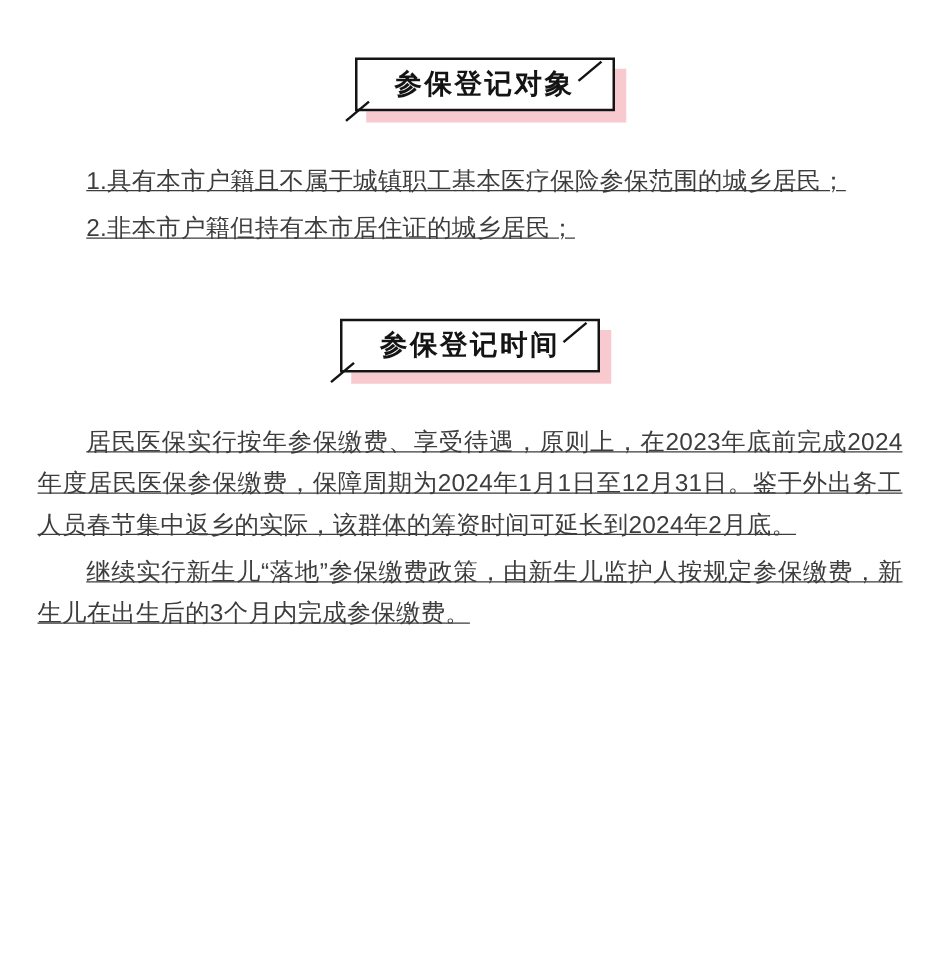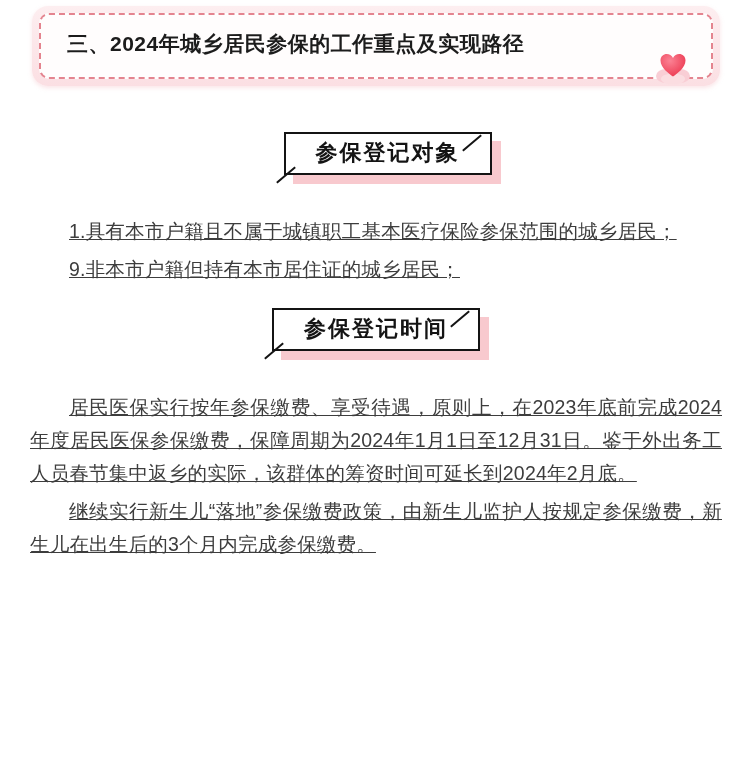--- a/index.html
+++ b/index.html
@@ -40,21 +40,21 @@
     position: absolute;
     right: 20px;
     bottom: -8px;
     width: 36px;
     height: 38px;
   }
 
   
   .sec-head-wrap { display: flex; justify-content: center; }
   .sec-head-wrap.first { margin-top: 46px; padding-left: 23px; }
-  .sec-head-wrap.second { margin-top: 22px; }
+  .sec-head-wrap.second { margin-top: 55px; }
   .sec-head {
     position: relative;
     background: #ffffff;
     border: 2px solid #141414;
     box-shadow: 9px 9px 0 0 #f8c9ce;
     padding: 5px 30px 6px 30px;
     font-size: 22px;
     line-height: 28px;
     font-weight: bold;
     color: #141414;
@@ -81,47 +81,30 @@
     text-decoration: underline;
   }
   .para.first-a { margin-top: 40px; }
   .para.first-b { margin-top: 40px; }
 </style>
 </head>
 <body>
 
 <div class="page">
 
-  <div class="header-card">
-    <div class="header-inner">
-      <h1 class="article-title">三、2024年城乡居民参保的工作重点及实现路径</h1>
-      <svg class="heart-badge" viewBox="0 0 36 38" xmlns="http://www.w3.org/2000/svg" aria-hidden="true">
-        <defs>
-          <radialGradient id="hg" cx="38%" cy="30%" r="75%">
-            <stop offset="0%" stop-color="#fb8294"></stop>
-            <stop offset="100%" stop-color="#ec3850"></stop>
-          </radialGradient>
-        </defs>
-        <ellipse cx="11" cy="29" rx="10" ry="7" fill="#f9ced5"></ellipse>
-        <ellipse cx="25" cy="29" rx="10" ry="7" fill="#f9ced5"></ellipse>
-        <ellipse cx="18" cy="32" rx="12" ry="5.5" fill="#fbdde1"></ellipse>
-        <path d="M18 11 C15.4 5, 5.5 5.6, 5.5 13.6 C5.5 20.8, 14.6 27.4, 18 29.6 C21.4 27.4, 30.5 20.8, 30.5 13.6 C30.5 5.6, 20.6 5, 18 11 Z" fill="url(#hg)"></path>
-      </svg>
-    </div>
-  </div>
 
   <div class="sec-head-wrap first">
     <div class="sec-head">
       <span class="slash tr"></span>
       <span class="slash bl"></span>
       <span>参保登记对象</span>
     </div>
   </div>
   <p class="para first-a">1.具有本市户籍且不属于城镇职工基本医疗保险参保范围的城乡居民；</p>
-  <p class="para">9.非本市户籍但持有本市居住证的城乡居民；</p>
+  <p class="para">2.非本市户籍但持有本市居住证的城乡居民；</p>
 
   <div class="sec-head-wrap second">
     <div class="sec-head">
       <span class="slash tr"></span>
       <span class="slash bl"></span>
       <span>参保登记时间</span>
     </div>
   </div>
   <p class="para first-b">居民医保实行按年参保缴费、享受待遇，原则上，在2023年底前完成2024年度居民医保参保缴费，保障周期为2024年1月1日至12月31日。鉴于外出务工人员春节集中返乡的实际，该群体的筹资时间可延长到2024年2月底。</p>
   <p class="para">继续实行新生儿“落地”参保缴费政策，由新生儿监护人按规定参保缴费，新生儿在出生后的3个月内完成参保缴费。</p>

